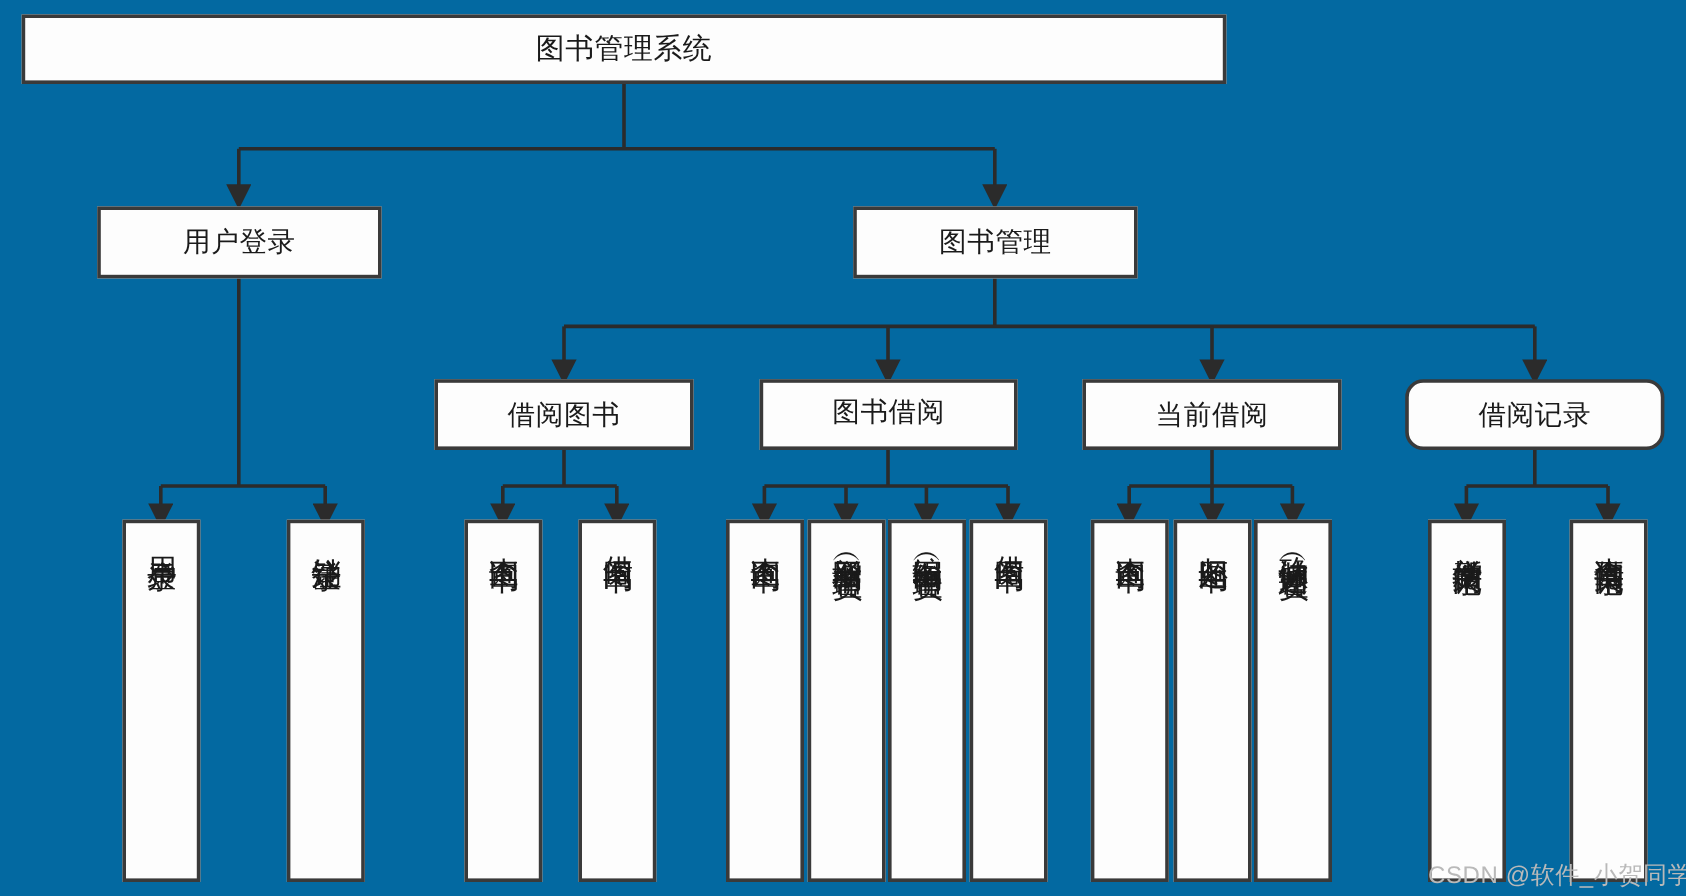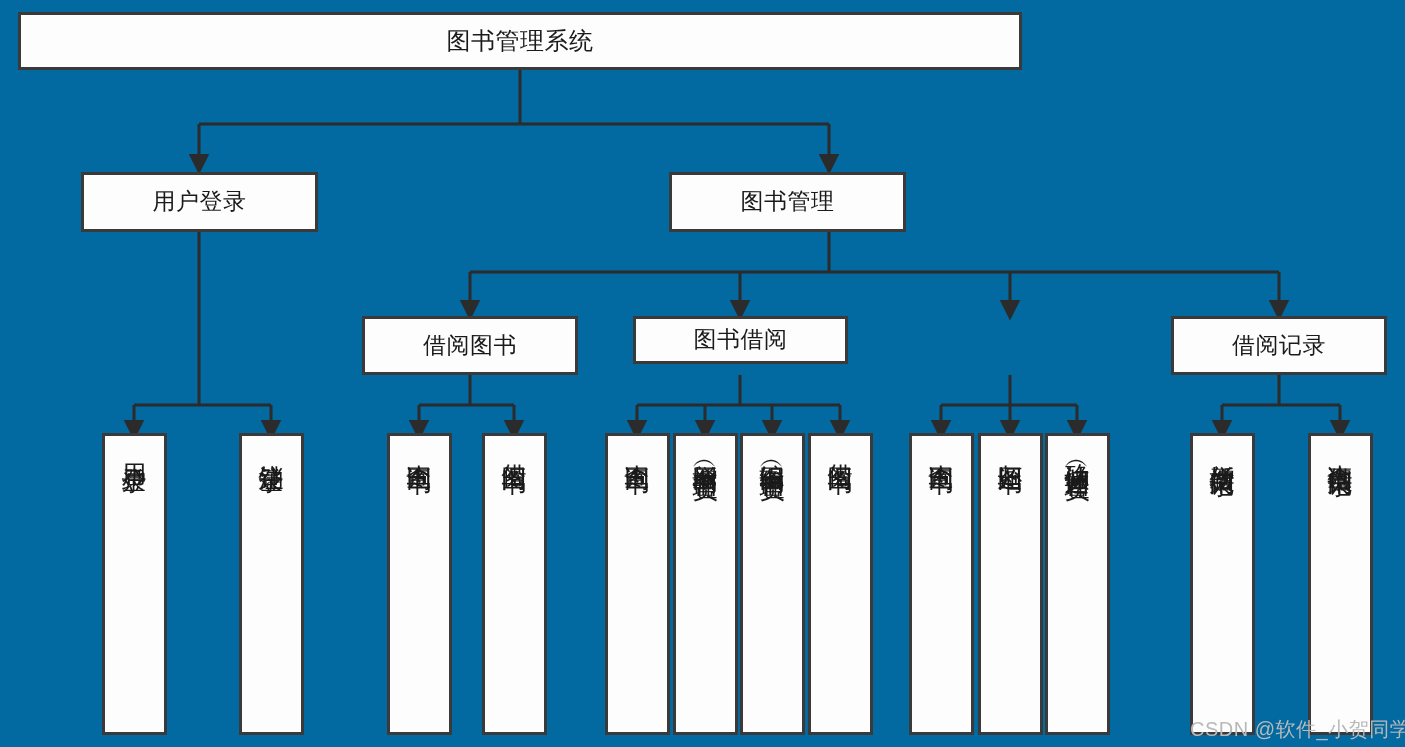--- a/index.html
+++ b/index.html
@@ -126,31 +126,34 @@
     </g>
   </svg>
 
   <div class="node root" style="left:18px; top:12px; width:1004px; height:58px;">
     <span class="lbl">图书管理系统</span>
   </div>
 
   <div class="node" style="left:81px; top:172px; width:237px; height:60px;">
     <span class="lbl">用户登录</span>
   </div>
-  <div class="node" style="left:669px; top:172px; width:237px; height:60px;">
+  <div class="node" style="left:711px; top:172px; width:237px; height:60px;">
     <span class="lbl">图书管理</span>
   </div>
 
   <div class="node" style="left:362px; top:316px; width:216px; height:59px;">
     <span class="lbl">借阅图书</span>
   </div>
-  <div class="node" style="left:633px; top:316px; width:215px; height:48px;">
+  <div class="node" style="left:633px; top:316px; width:215px; height:59px;font-family:Liberation Mono, monospace;">
     <span class="lbl">图书借阅</span>
   </div>
-  <div class="node" style="left:1171px; top:316px; width:216px; height:59px;">
+  <div class="node" style="left:902px; top:316px; width:216px; height:59px;">
+    <span class="lbl">当前借阅</span>
+  </div>
+  <div class="node" style="left:1171px; top:316px; width:216px; height:59px;border-radius:15px;">
     <span class="lbl">借阅记录</span>
   </div>
 
   <div class="node leaf" style="left:102px; top:433px; width:65px; height:302px;">
     <span class="lbl">用户登录</span>
   </div>
   <div class="node leaf" style="left:239px; top:433px; width:65px; height:302px;">
     <span class="lbl">注销登录</span>
   </div>
 

